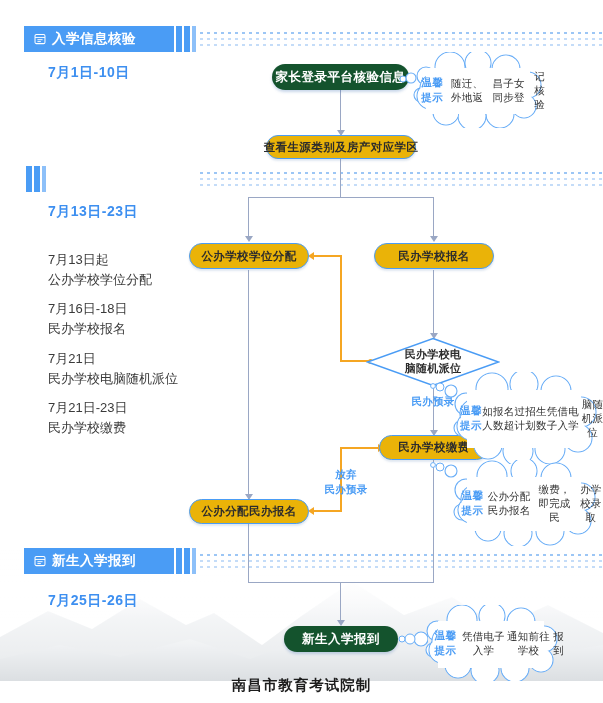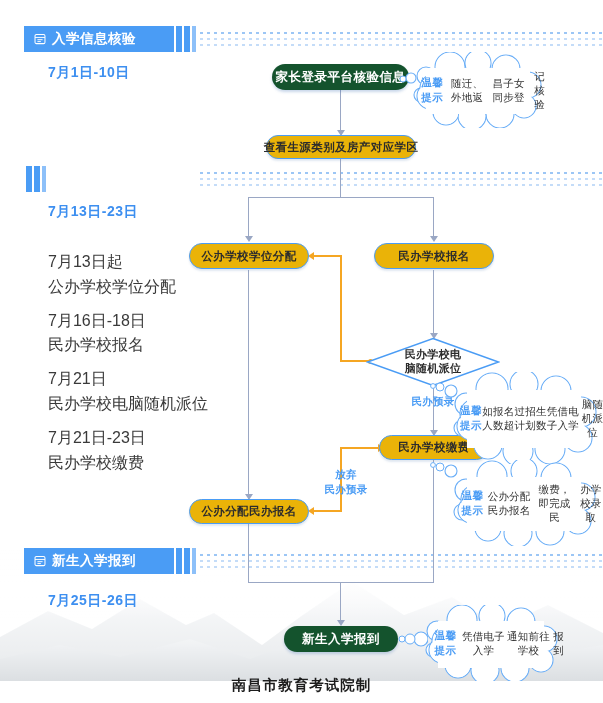--- a/index.html
+++ b/index.html
@@ -31,21 +31,21 @@
   .s2{width:6px;background:#4a9cf5;}
   .s3{width:4px;background:#8dc0f9;}
   .dots{position:absolute;left:0;top:0;height:26px;width:100%;
         display:flex;flex-direction:column;justify-content:center;gap:4px;}
   .dotline{height:2px;
     background-image:repeating-linear-gradient(to right,#9cc6f5 0 3px,transparent 3px 7px);}
   .dotline.pale{background-image:repeating-linear-gradient(to right,#c4dcf8 0 3px,transparent 3px 7px);}
 
   
   .daterange{position:absolute;color:#3d8ff0;font-size:14px;font-weight:700;letter-spacing:.5px;}
-  .notelist{position:absolute;color:#3a3a3a;font-size:16px;line-height:1.55;}
+  .notelist{position:absolute;color:#3a3a3a;font-size:13px;line-height:1.55;}
   .notelist .grp{margin-bottom:9px;}
 
   
   .node{position:absolute;box-sizing:border-box;display:flex;align-items:center;
         justify-content:center;text-align:center;white-space:nowrap;}
   .node.filled{
     background:#14532d;color:#fff;border-radius:17px;
     font-size:12.5px;font-weight:700;letter-spacing:.5px;
     box-shadow:0 2px 3px rgba(60,110,180,.28);
   }

